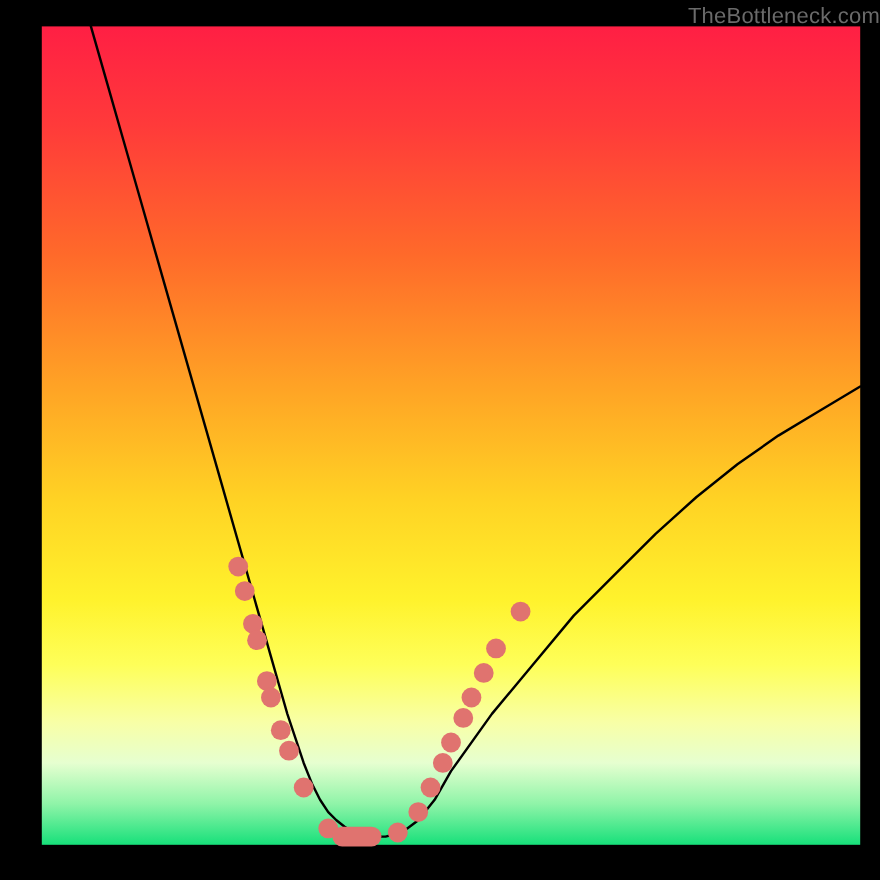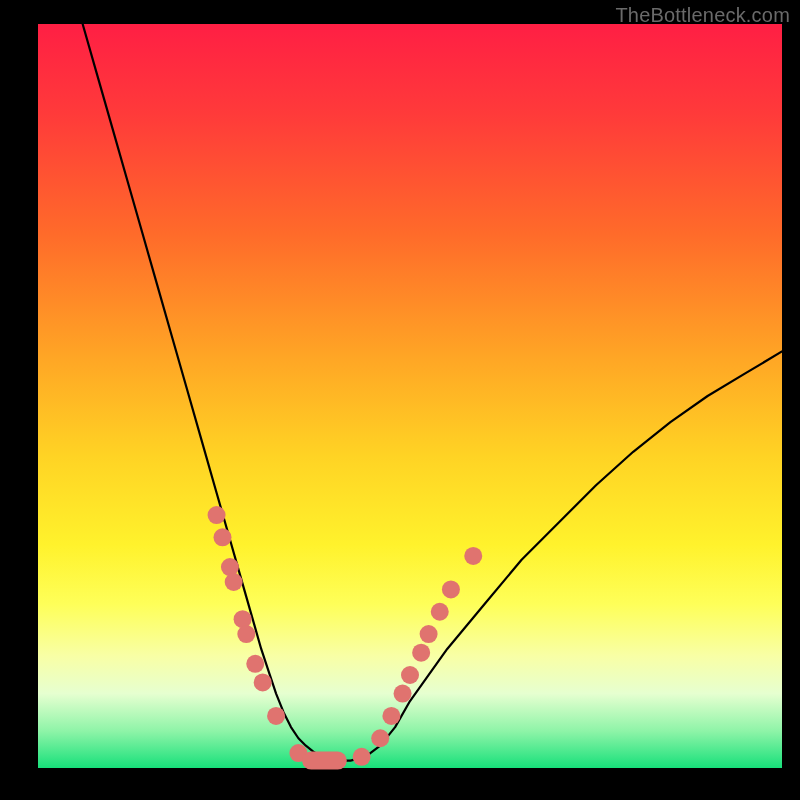--- a/index.html
+++ b/index.html
@@ -43,21 +43,21 @@
     position: absolute;
     left: 0;
     top: 0;
     width: 744px;
     height: 744px;
     overflow: visible;
   }
   .watermark {
     position: absolute;
     top: 4px;
-    right: 10px;
+    right: 0;
     color: #6a6a6a;
     font-size: 20px;
     letter-spacing: 0.2px;
     user-select: none;
   }
 </style>
 </head>
 <body>
 
 <div class="stage">

